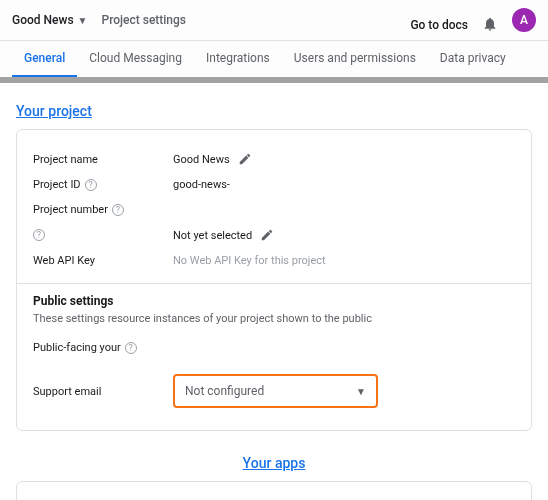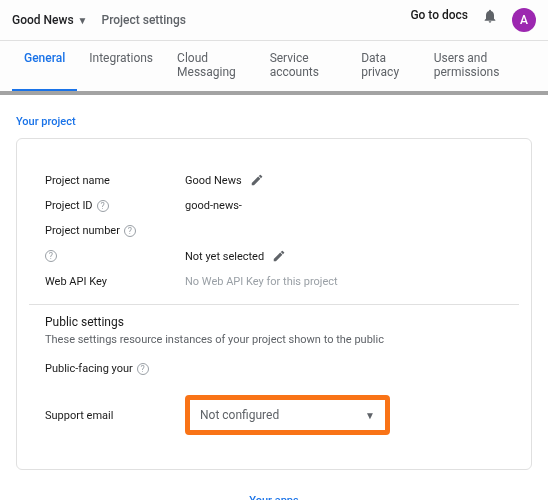--- a/index.html
+++ b/index.html
@@ -1,40 +1,40 @@
 <!DOCTYPE html>
 <html><head>
 <meta charset="utf-8">
 <style>
 * { box-sizing: border-box; margin: 0; padding: 0; }
 body { font-family: Roboto, Arial, sans-serif; font-size: 12px; background: #fff; color: #1a1a1a; width: 548px; }
 .topbar { display: flex; align-items: center; padding: 8px 12px; border-bottom: 1px solid #e0e0e0; background: #fdfdfd; }
 .project-switch { display: flex; align-items: center; gap: 4px; font-weight: 500; color: #202124; cursor: pointer; }
 .project-switch .chev { font-size: 10px; color: #5f6368; }
 .breadcrumb-text { color: #5f6368; font-weight: 500; }
-.topbar-right { margin-left: auto; display: flex; align-items: flex-start; gap: 14px; }
+.topbar-right { margin-left: auto; display: flex; align-items: flex-end; gap: 14px; }
 .goto-docs { color: #1a1a1a; font-weight: 500; cursor: pointer; font-size: 12px; }
 .bell-icon { width: 16px; height: 16px; fill: #5f6368; cursor: pointer; }
 .avatar { width: 24px; height: 24px; border-radius: 50%; background: #9c27b0; color: #fff; display: flex; align-items: center; justify-content: center; font-weight: 500; font-size: 12px; cursor: pointer; }
-.tabs { display: flex; gap: 0; padding: 0 12px; border-bottom: 4px solid #a3a3a3; background: #fdfdfd; }
+.tabs { display: flex; gap: 0; padding: 0 12px; border-bottom: 6px solid #a3a3a3; background: #fdfdfd; }
 .tab { padding: 10px 12px; font-size: 12px; color: #5f6368; cursor: pointer; border-bottom: 2px solid transparent; }
 .tab.active { color: #1a73e8; border-bottom-color: #1a73e8; font-weight: 500; }
 .page { padding: 20px 16px; background: #fff; }
-.section-label { color: #1a73e8; font-size: 11px; font-weight: 500; margin-bottom: 10px; }
-.card { border: 1px solid #e0e0e0; border-radius: 6px; background: #fff; padding: 28px; }
+.section-label { color: #1a73e8; font-size: 14px; font-weight: 500; margin-bottom: 10px; text-decoration: underline; }
+.card { border: 1px solid #e0e0e0; border-radius: 6px; background: #fff; padding: 16px; }
 .row { display: flex; align-items: center; padding: 6px 0; }
 .row .label { width: 140px; color: #1a1a1a; font-size: 11px; display: flex; align-items: center; gap: 4px; }
 .row .value { color: #1a1a1a; font-size: 11px; display: flex; align-items: center; gap: 8px; }
 .value.muted { color: #9aa0a6; }
 .pencil { width: 14px; height: 14px; fill: #5f6368; cursor: pointer; }
 .help-icon { width: 12px; height: 12px; border: 1px solid #9aa0a6; border-radius: 50%; display: inline-flex; align-items: center; justify-content: center; font-size: 9px; color: #9aa0a6; cursor: pointer; }
 .divider { border-top: 1px solid #e0e0e0; margin: 10px -16px; }
-.subheader { font-weight: 400; font-size: 12px; margin: 4px 0 4px; }
+.subheader { font-weight: 700; font-size: 12px; margin: 4px 0 4px; }
 .subtext { color: #5f6368; font-size: 11px; margin-bottom: 10px; }
-.select { width: 205px; border: 5px solid #f97316; border-radius: 4px; padding: 8px 10px; display: flex; align-items: center; justify-content: space-between; color: #5f6368; font-size: 12px; cursor: pointer; }
+.select { width: 205px; border: 2px solid #f97316; border-radius: 4px; padding: 8px 10px; display: flex; align-items: center; justify-content: space-between; color: #5f6368; font-size: 12px; cursor: pointer; }
 .select .chev { font-size: 10px; color: #5f6368; }
 .input-val { color: #9aa0a6; font-size: 11px; }
 .apps-card { border: 1px solid #e0e0e0; border-radius: 6px; background: #fff; padding: 28px 20px; display: flex; align-items: center; }
 </style>
 </head>
 <body>
 
 <div class="topbar">
   <div class="project-switch">
     <span>Good News</span>
@@ -45,25 +45,24 @@
     <span class="goto-docs">Go to docs</span>
     <svg class="bell-icon" viewBox="0 0 24 24">
         <path d="M12 22a2 2 0 002-2h-4a2 2 0 002 2zm6-6V11c0-3.07-1.63-5.64-4.5-6.32V4a1.5 1.5 0 10-3 0v.68C7.64 5.36 6 7.92 6 11v5l-2 2v1h16v-1l-2-2z"></path>
       </svg>
     <div class="avatar">A</div>
   </div>
 </div>
 
 <div class="tabs">
   <div class="tab active">General</div>
+  <div class="tab">Cloud Messaging</div>
   <div class="tab">Integrations</div>
-  <div class="tab">Cloud Messaging</div>
-  <div class="tab">Service accounts</div>
+  <div class="tab">Users and permissions</div>
   <div class="tab">Data privacy</div>
-  <div class="tab">Users and permissions</div>
 </div>
 
 <div class="page">
   <div class="section-label">Your project</div>
   <div class="card">
     <div class="row">
       <div class="label">Project name</div>
       <div class="value">
         <span>Good News</span>
         <svg class="pencil" viewBox="0 0 24 24">

